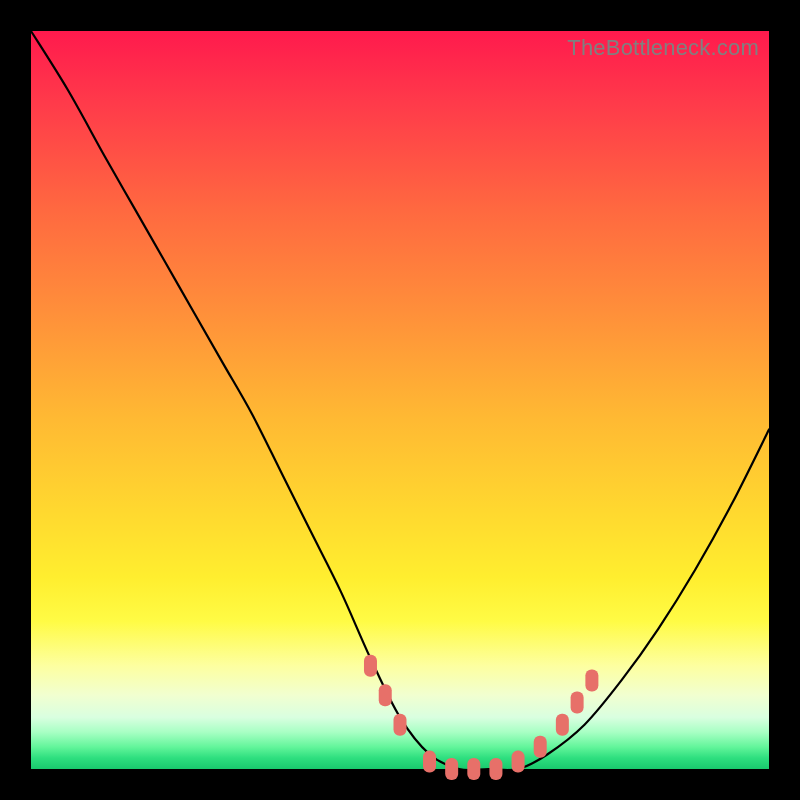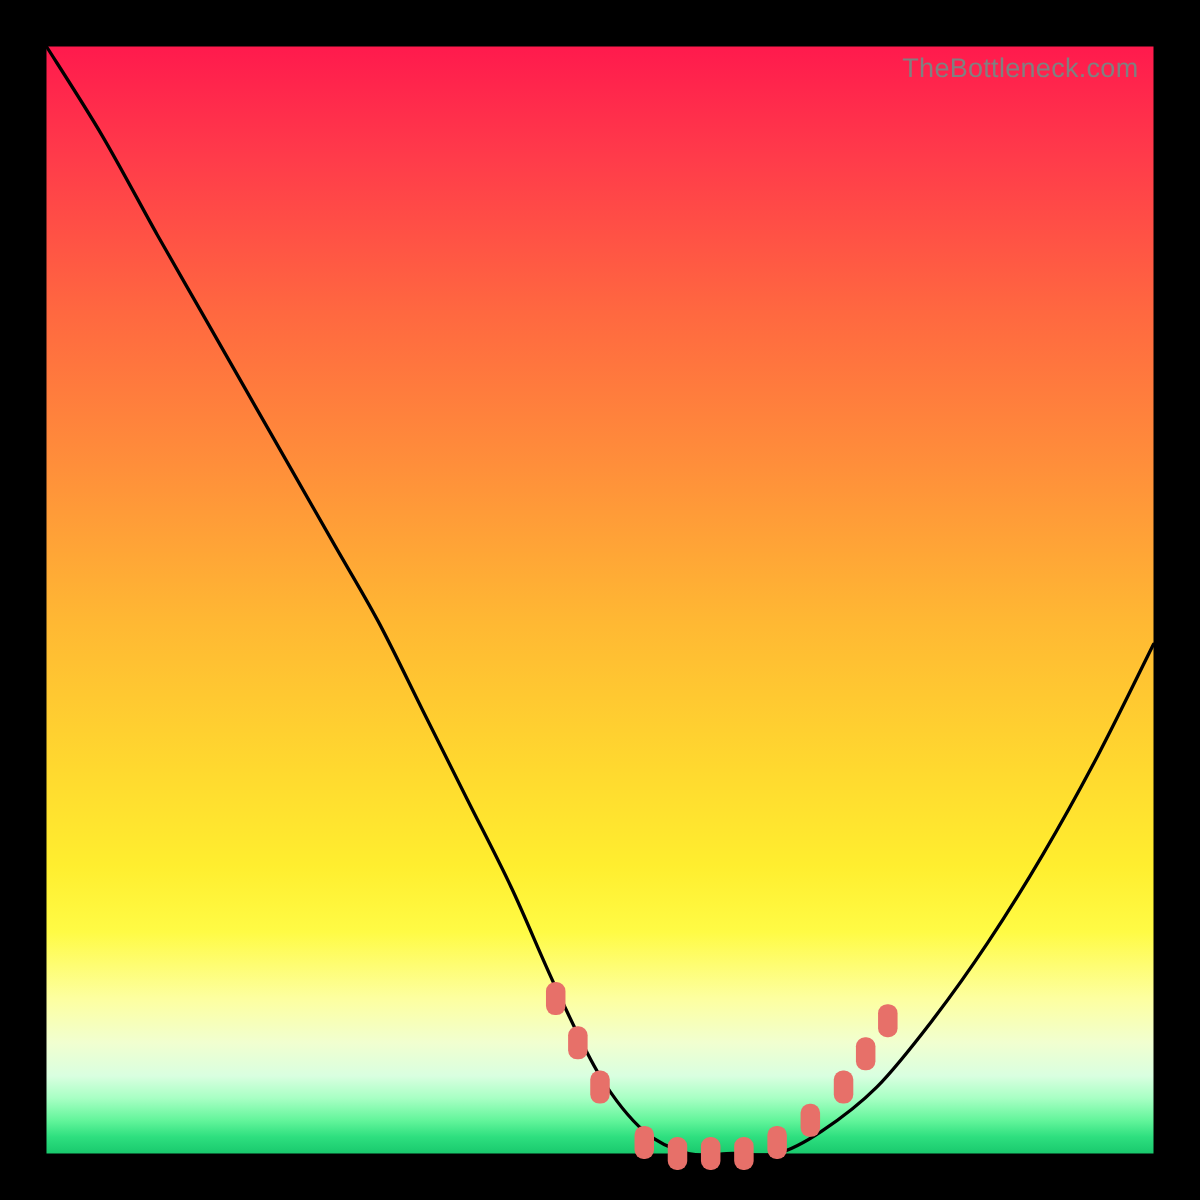--- a/index.html
+++ b/index.html
@@ -41,21 +41,21 @@
       #63f59b 97%,
       #2edf7f 98.5%,
       #19c96d 100%
     );
   }
   .watermark {
     position: absolute;
     top: 4px;
     right: 10px;
     color: #808080;
-    font-size: 18px;
+    font-size: 22px;
     font-weight: 400;
     letter-spacing: 0.2px;
     user-select: none;
   }
   svg.curve {
     position: absolute;
     top: 0; left: 0;
     width: 738px;
     height: 738px;
     overflow: visible;

